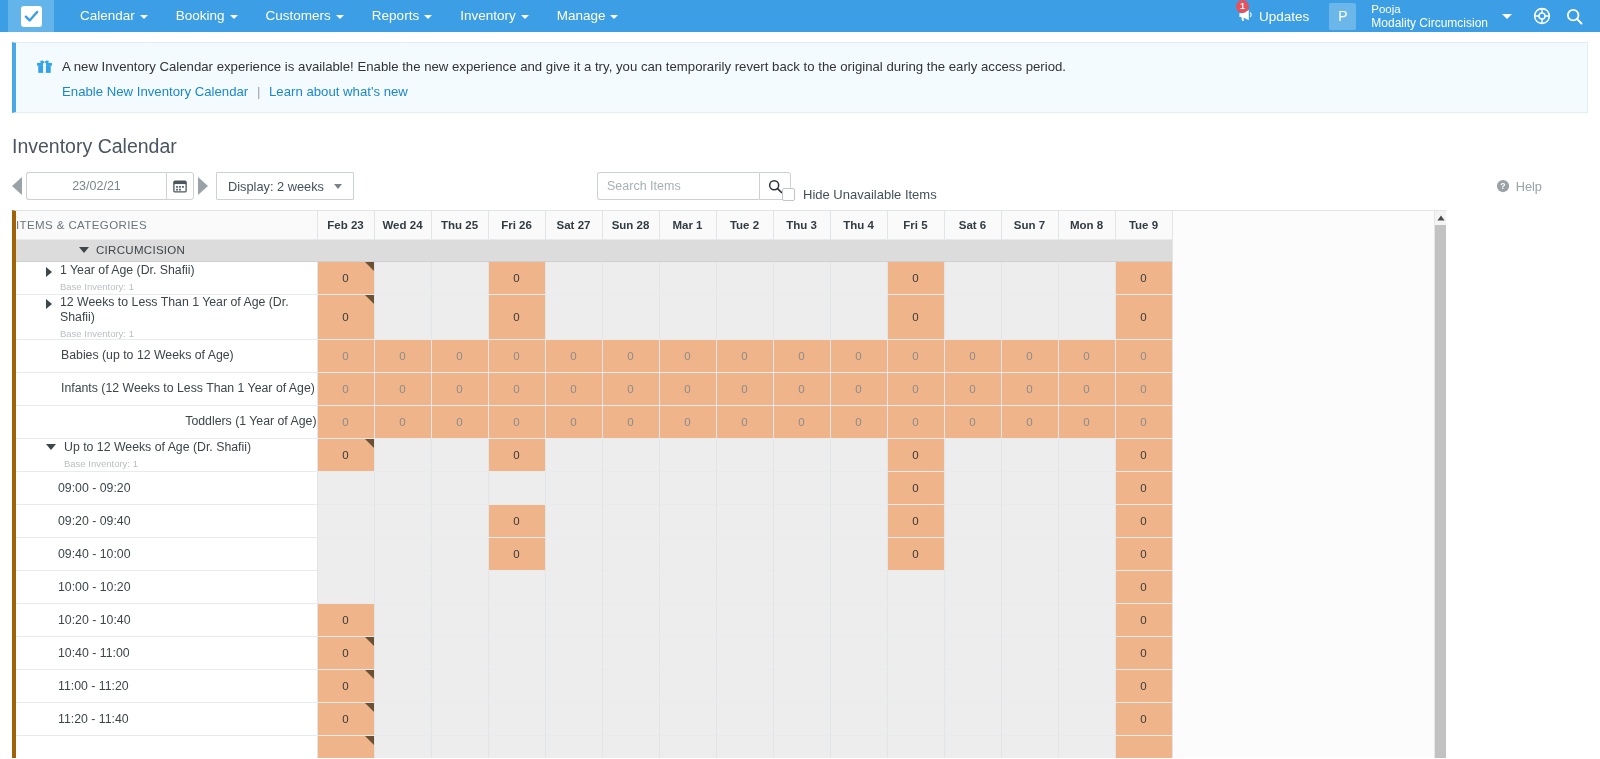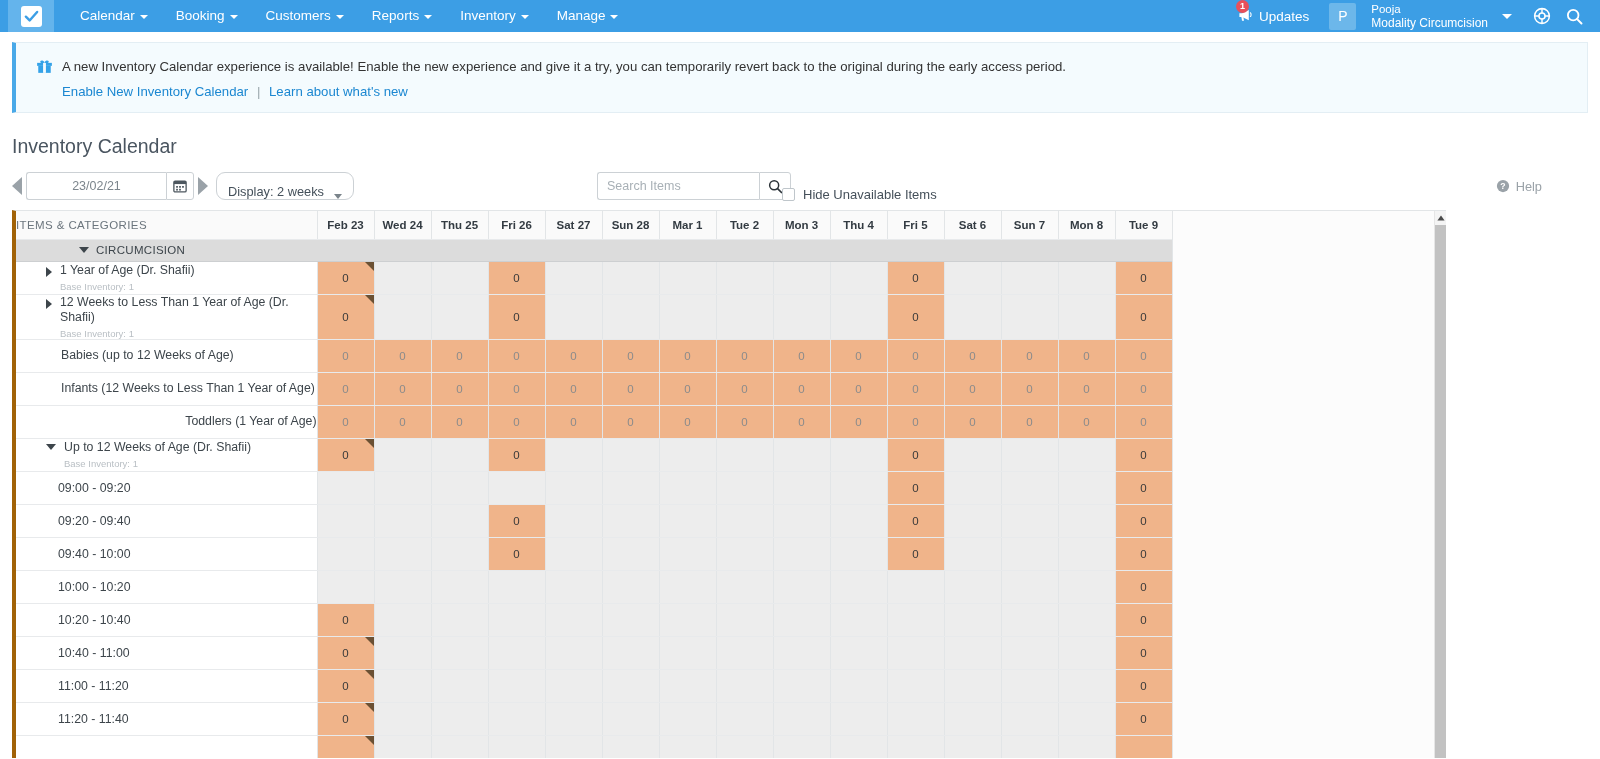--- a/index.html
+++ b/index.html
@@ -183,23 +183,23 @@
     width: 28px; height: 28px;
     border: 1px solid #ccd1d5;
     border-radius: 0 3px 3px 0;
     background: #fff;
     display: flex; align-items: center; justify-content: center;
     cursor: pointer;
   }
   .display-btn {
     height: 28px;
     border: 1px solid #ccd1d5;
-    border-radius: 9px;
+    border-radius: 1px;
     background: #fff;
-    display: flex; align-items: flex-end; gap: 10px;
+    display: flex; align-items: center; gap: 10px;
     padding: 0 11px;
     font-size: 12.8px;
     color: #44505a;
     cursor: pointer;
     margin-left: 4px;
   }
   .caret-gray {
     width: 0; height: 0;
     border-left: 4px solid transparent;
     border-right: 4px solid transparent;
@@ -533,21 +533,21 @@
       <tr>
         <th class="lbl-head">ITEMS &amp; CATEGORIES</th>
         <th class="day">Feb 23</th>
         <th class="day">Wed 24</th>
         <th class="day">Thu 25</th>
         <th class="day">Fri 26</th>
         <th class="day">Sat 27</th>
         <th class="day">Sun 28</th>
         <th class="day">Mar 1</th>
         <th class="day">Tue 2</th>
-        <th class="day">Mon 3</th>
+        <th class="day">Thu 3</th>
         <th class="day">Thu 4</th>
         <th class="day">Fri 5</th>
         <th class="day">Sat 6</th>
         <th class="day">Sun 7</th>
         <th class="day">Mon 8</th>
         <th class="day">Tue 9</th>
       </tr>
     </thead>
     <tbody id="grid-body">
       <tr class="cat-row">

